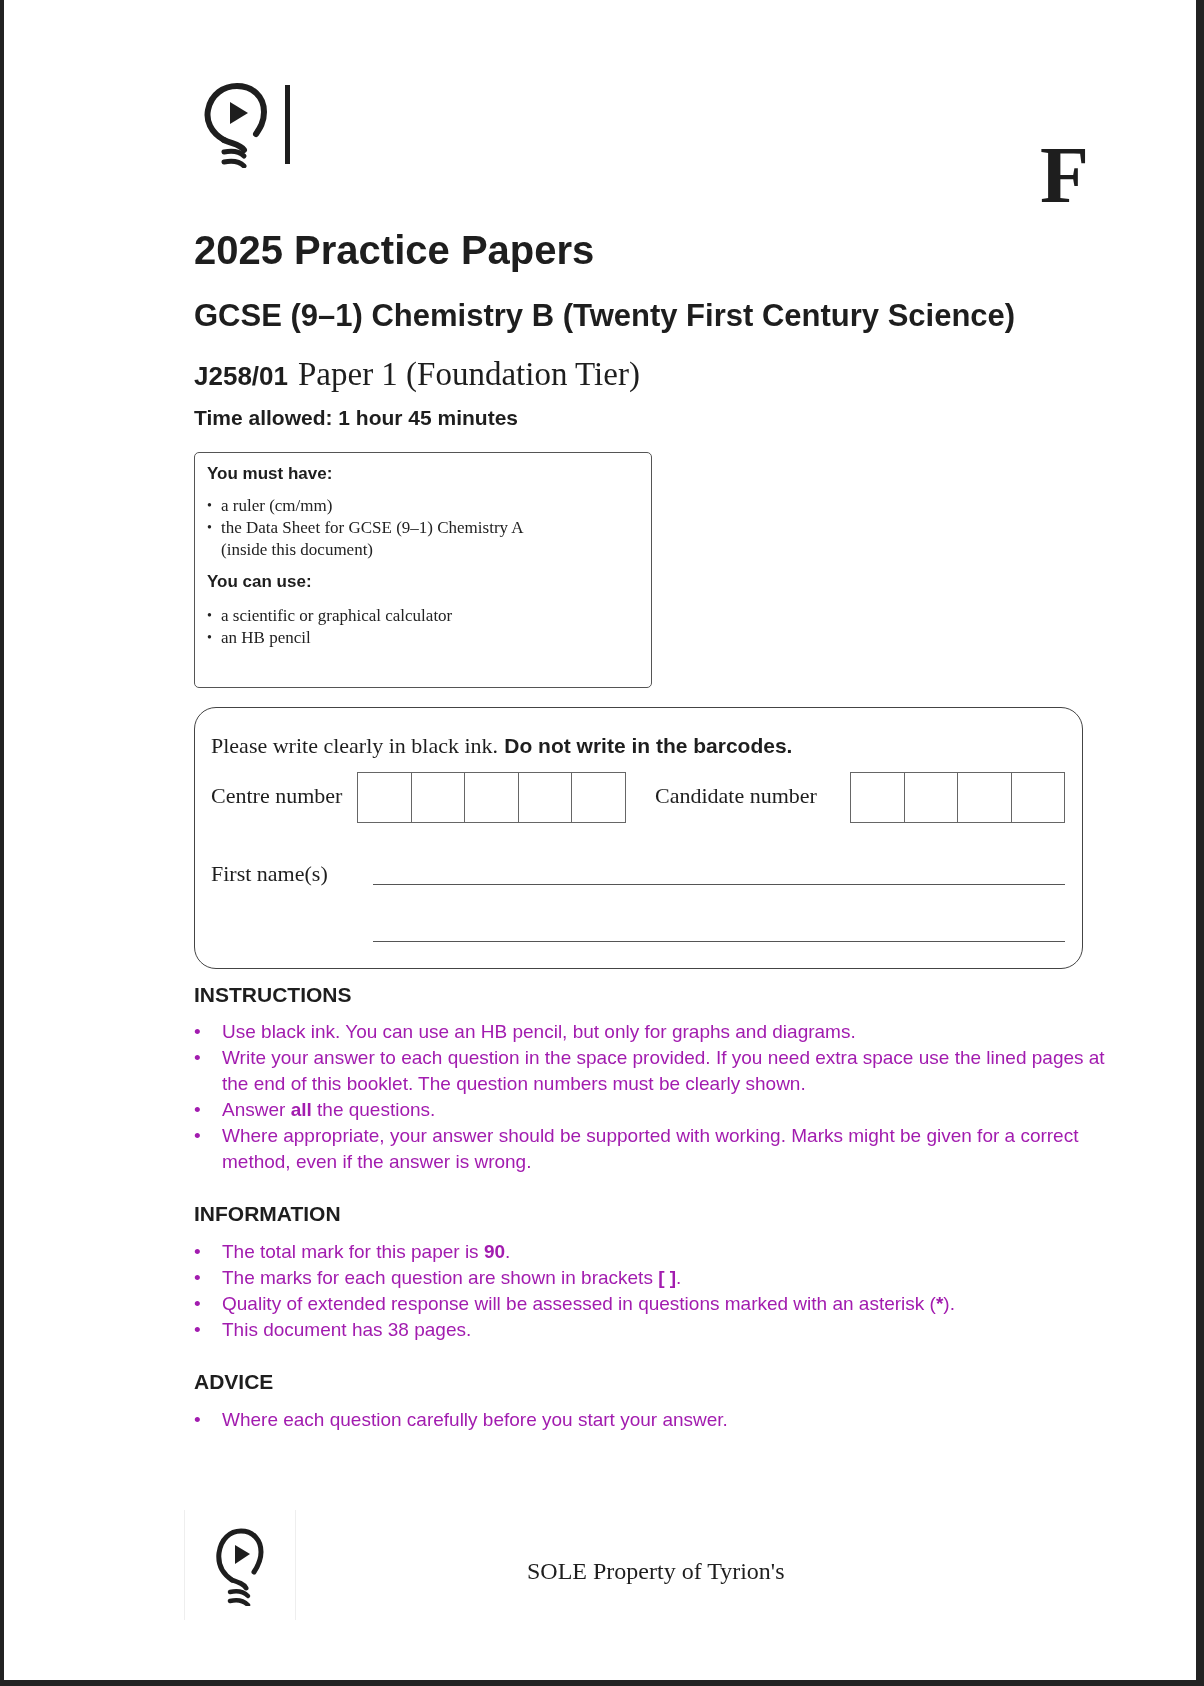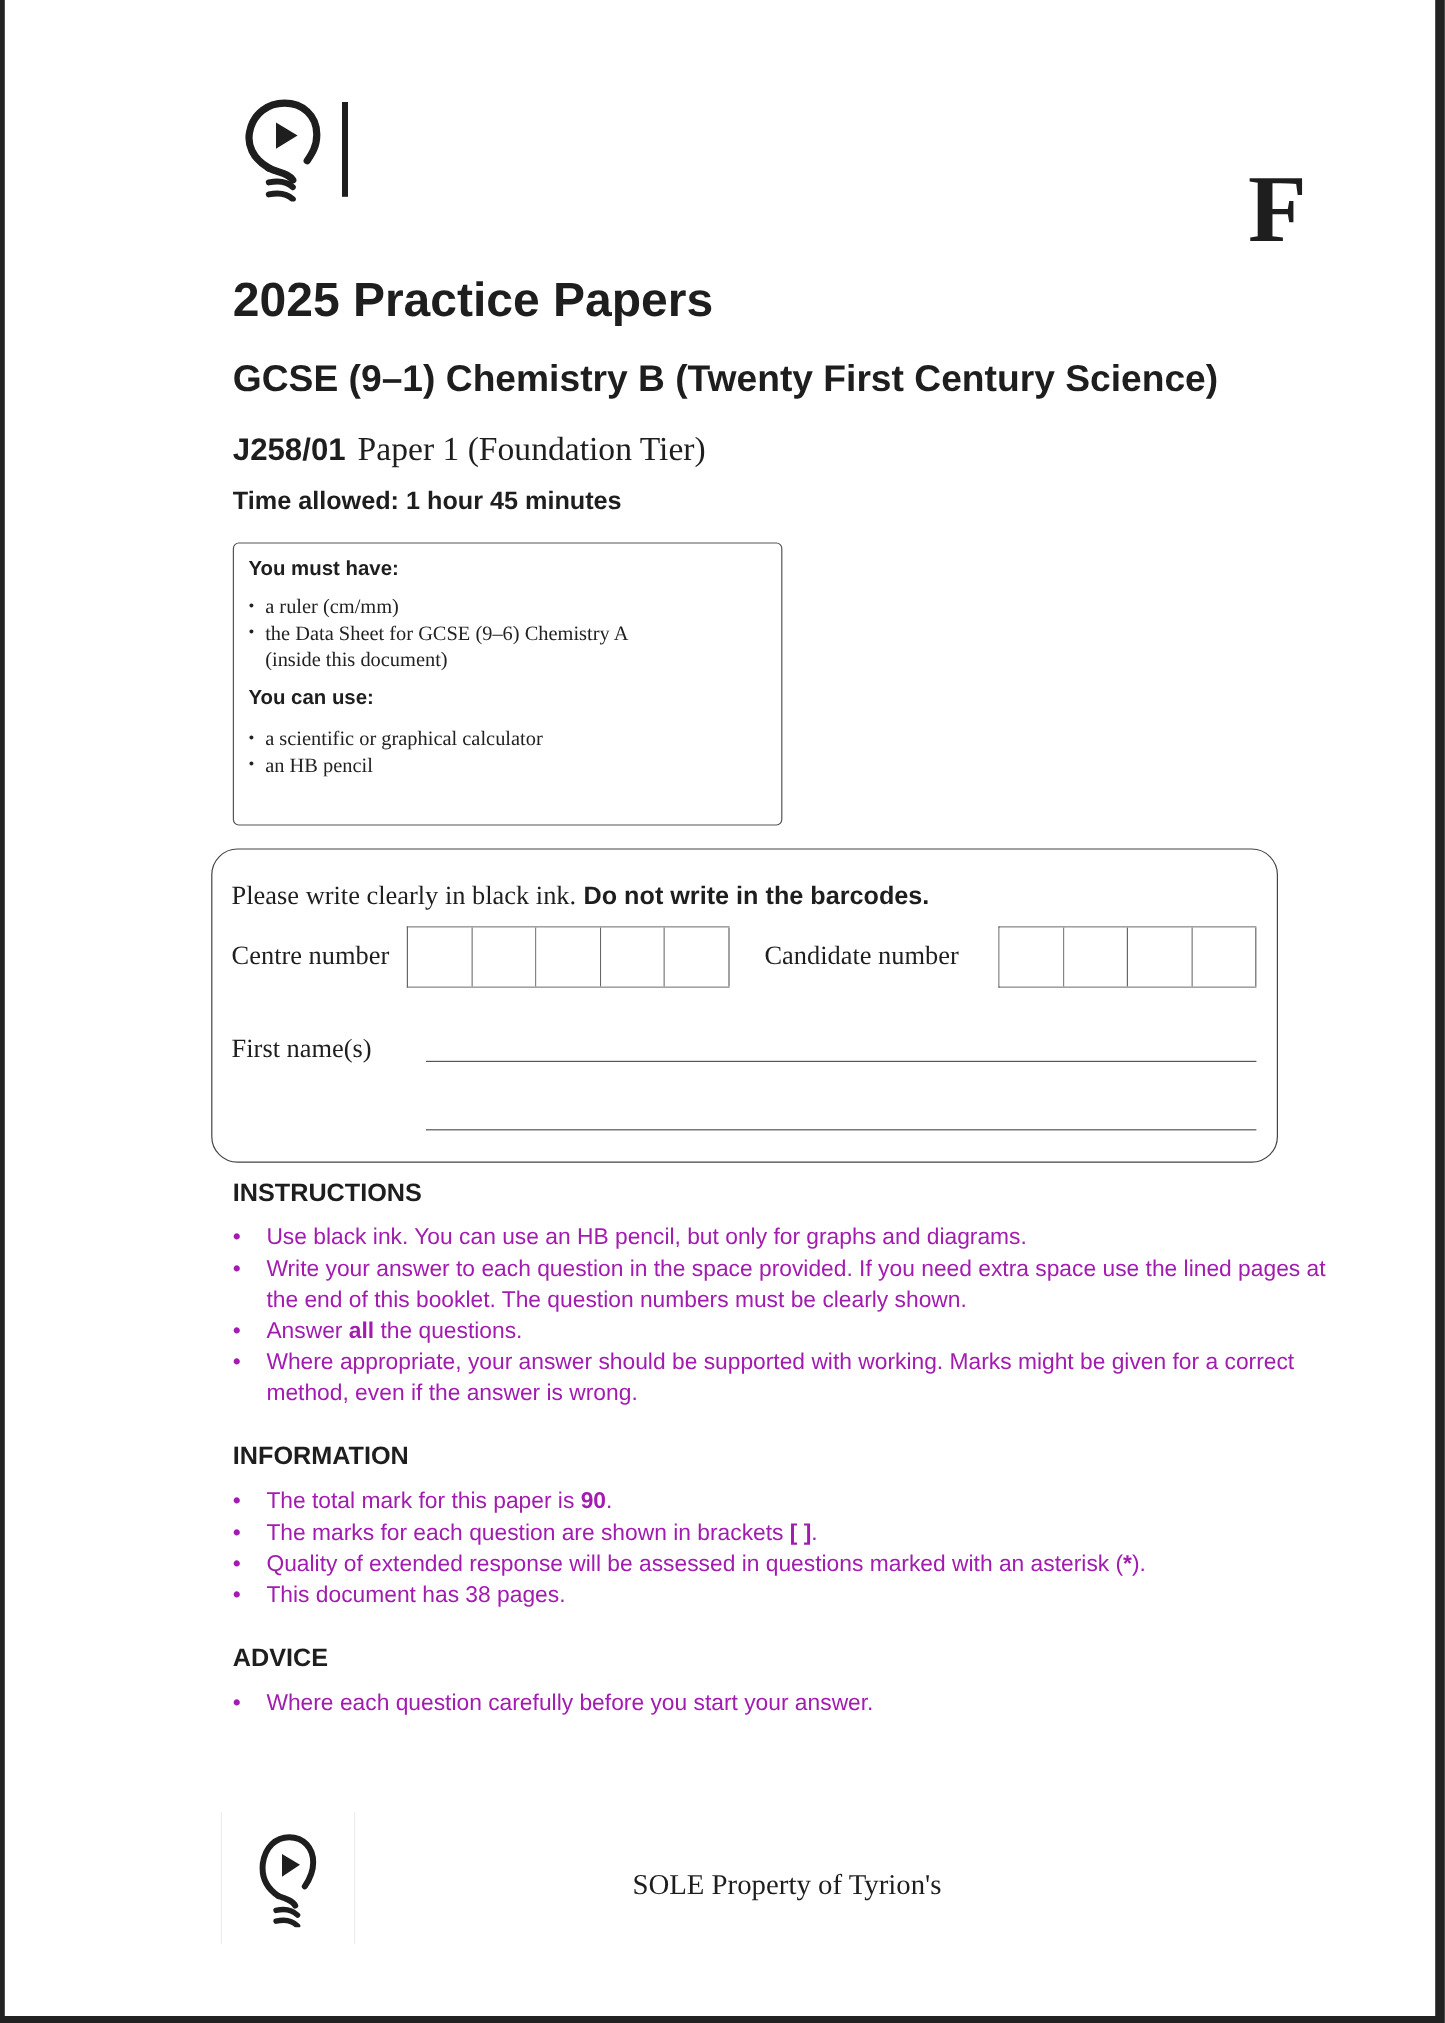--- a/index.html
+++ b/index.html
@@ -24,39 +24,39 @@
   }
   .tier-letter {
     left: 1036px; top: 130px; font-family: "Liberation Serif", serif; font-weight: bold;
     font-size: 80px; line-height: 90px; color: #1e1e1e;
   }
 
   .title { left: 190px; top: 226px; font-size: 40px; font-weight: bold; line-height: 48px; }
   .subtitle { left: 190px; top: 296px; font-size: 31px; line-height: 40px; font-weight: bold; white-space: nowrap; }
   .paper-line { left: 190px; top: 356px; line-height: 36px; white-space: nowrap; }
   .paper-code { font-size: 26px; font-weight: bold; }
-  .paper-name { font-family: "Liberation Serif", serif; font-size: 28px; margin-left: 10px; }
+  .paper-name { font-family: "Liberation Serif", serif; font-size: 33px; margin-left: 10px; }
   .time { left: 190px; top: 404px; font-size: 21px; font-weight: bold; line-height: 28px; }
 
   
   .must-box {
     left: 190px; top: 452px; width: 458px; height: 236px;
     border: 1.5px solid #555; border-radius: 5px; box-sizing: border-box;
   }
   .box-head { position: absolute; left: 12px; font-size: 17px; font-weight: bold; line-height: 22px; }
   .box-list {
     position: absolute; left: 12px; margin: 0; padding: 0; list-style: none;
     font-family: "Liberation Serif", serif; font-size: 17px; line-height: 22px; color: #222;
   }
   .box-list li { position: relative; padding-left: 14px; }
   .box-list li::before { content: "•"; position: absolute; left: 0; font-size: 14px; }
 
   
   .cand-box {
-    left: 172px; top: 707px; width: 889px; height: 262px;
+    left: 190px; top: 707px; width: 889px; height: 262px;
     border: 1.5px solid #444; border-radius: 22px; box-sizing: border-box; text-decoration: underline;
   }
   .cand-note {
     position: absolute; left: 16px; top: 24px; font-size: 22px; line-height: 28px; white-space: nowrap;
   }
   .cand-note .serif { font-family: "Liberation Serif", serif; }
   .cand-note b { font-family: "Liberation Sans", sans-serif; font-size: 21px; }
   .field-label {
     position: absolute; font-family: "Liberation Serif", serif; font-size: 22px; line-height: 28px; white-space: nowrap;
   }
@@ -103,21 +103,21 @@
   </div>
   <div class="abs paper-line">
     <span class="paper-code">J258/01</span><span class="paper-name">Paper 1 (Foundation Tier)</span>
   </div>
   <div class="abs time">Time allowed: 1 hour 45 minutes</div>
 
   <div class="abs must-box">
     <div class="box-head" style="top:10px;">You must have:</div>
     <ul class="box-list" style="top:42px;">
       <li>a ruler (cm/mm)</li>
-      <li>the Data Sheet for GCSE (9–6) Chemistry A</li>
+      <li>the Data Sheet for GCSE (9–1) Chemistry A</li>
       <li style="padding-left: 14px; list-style: none; --nb: 1;" class="cont">(inside this document)</li>
     </ul>
     <div class="box-head" style="top:118px;">You can use:</div>
     <ul class="box-list" style="top:152px;">
       <li>a scientific or graphical calculator</li>
       <li>an HB pencil</li>
     </ul>
   </div>
 
   <div class="abs cand-box">

